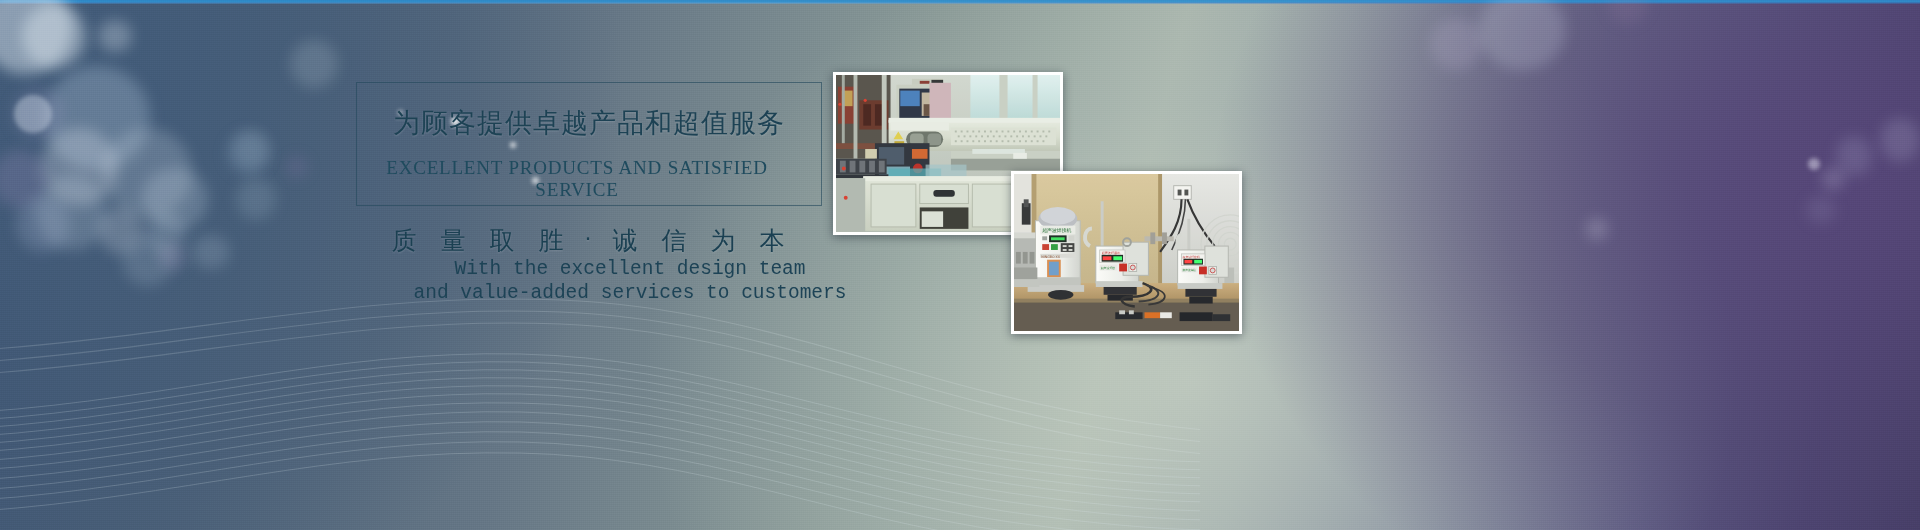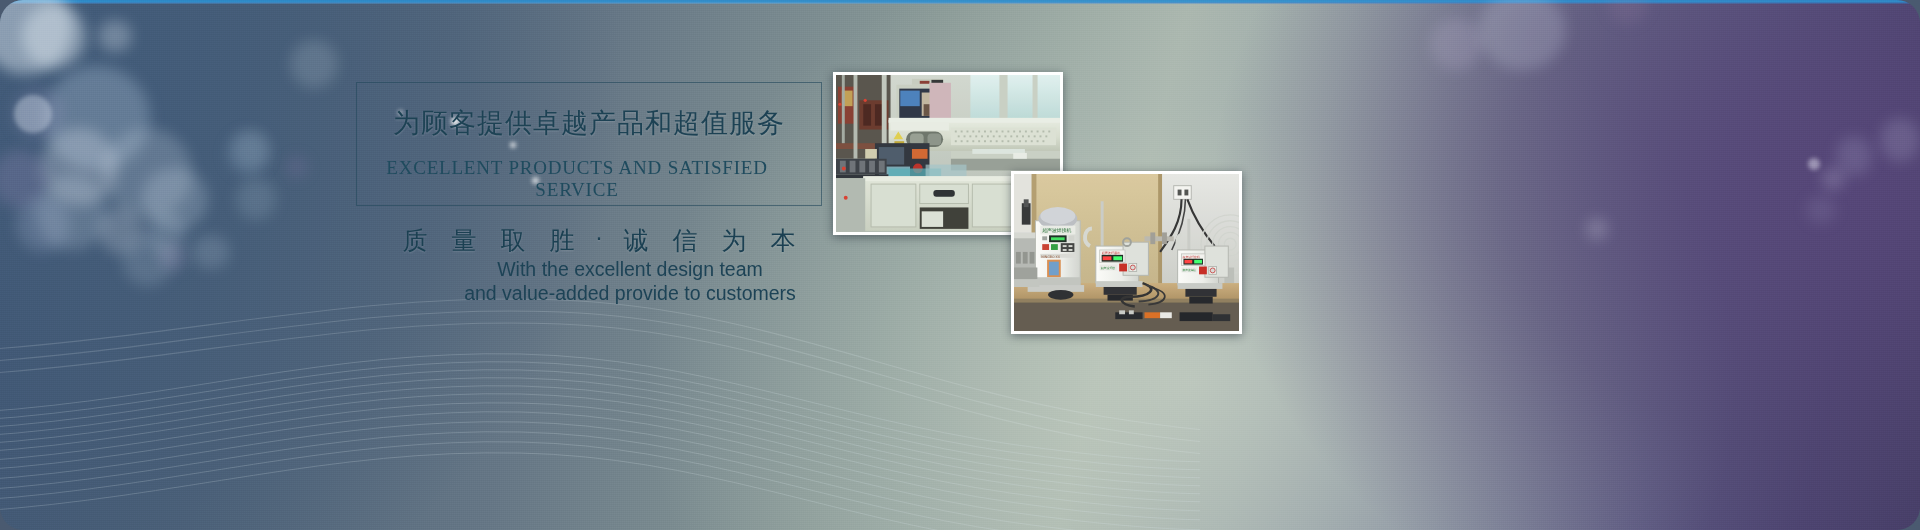--- a/index.html
+++ b/index.html
@@ -18,21 +18,20 @@
         #3e5472 0%,
         #4c6178 14%,
         #657685 30%,
         #8a9a97 46%,
         #a9b5ac 58%,
         #9aa6a8 66%,
         #7e8499 76%,
         #605f86 86%,
         #4b4470 94%,
         #423c63 100%);
-    border-radius: 23px;
   }
   
   .grain{
     position:absolute;inset:0;opacity:.26;mix-blend-mode:overlay;pointer-events:none;
     background-image:
       repeating-linear-gradient(0deg, rgba(255,255,255,.08) 0 1px, rgba(0,0,0,.06) 1px 2px),
       repeating-linear-gradient(90deg, rgba(255,255,255,.06) 0 1px, rgba(0,0,0,.05) 1px 2px);
   }
   .topbar{position:absolute;top:0;left:0;width:1920px;height:3px;background:#2d8fd0;opacity:.9;}
   .topbar:after{content:"";position:absolute;left:0;top:2px;width:100%;height:2px;
@@ -60,32 +59,32 @@
     font-size:27px;letter-spacing:1px;color:#1d4254;
     text-shadow:0 1px 2px rgba(255,255,255,.18);
   }
   .en-head{
     position:absolute;left:344px;top:157px;width:466px;
     text-align:center;
     font-family:"Liberation Serif","DejaVu Serif",serif;
     font-size:19px;letter-spacing:.8px;color:#1f4b5e;
   }
   .cn-slogan{
-    position:absolute;left:357px;top:224px;width:486px;
+    position:absolute;left:346px;top:224px;width:486px;
     text-align:center;
     font-family:"DejaVu Sans","Liberation Sans",sans-serif;
     font-size:25px;color:#1b4052;letter-spacing:2px;
     text-shadow:0 1px 2px rgba(255,255,255,.16);
   }
   .cn-slogan span{display:inline-block;margin:0 11px;}
   .cn-slogan span.dot{margin:0 8px;font-size:22px;position:relative;top:-3px;}
   .en-para{
     position:absolute;left:250px;top:258px;width:760px;
     text-align:center;
-    font-family:Liberation Sans, sans-serif;
+    font-family:Liberation Mono, monospace;
     font-size:19.5px;line-height:23.5px;color:#1d4356;
   }
   .en-para .ln{display:block;}
 
   
   .photo{position:absolute;overflow:hidden;border:3px solid #ffffff;
          box-shadow:0 2px 9px rgba(10,20,35,.45);box-sizing:border-box;}
   .photo-a{left:833px;top:72px;width:230px;height:163px;}
   .photo-b{left:1011px;top:171px;width:231px;height:163px;}
   .ph{position:absolute;inset:0;}
@@ -166,21 +165,21 @@
 
     <div class="cn-head">为顾客提供卓越产品和超值服务</div>
     <div class="en-head">EXCELLENT PRODUCTS AND SATISFIED SERVICE</div>
 
     <div class="cn-slogan">
       <span>质</span><span>量</span><span>取</span><span>胜</span><span class="dot">·</span><span>诚</span><span>信</span><span>为</span><span>本</span>
     </div>
 
     <div class="en-para">
       <span class="ln">With the excellent design team</span>
-      <span class="ln">and value-added provide to customers</span>
+      <span class="ln">and value-added services to customers</span>
     </div>
   </div>
 
   <div class="photo photo-a">
     <svg class="ph" viewBox="0 0 230 163" preserveAspectRatio="none">
       <defs>
         <linearGradient id="wallA" x1="0" y1="0" x2="0" y2="1">
           <stop offset="0" stop-color="#d9dcd2"></stop>
             <stop offset="1" stop-color="#b9bfb4"></stop>
         </linearGradient>

